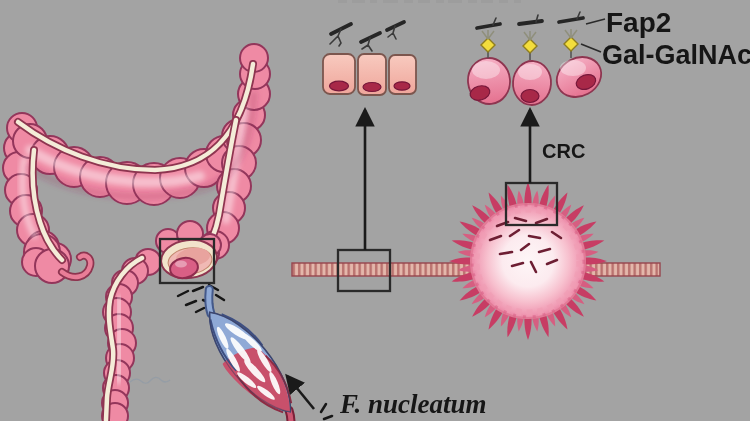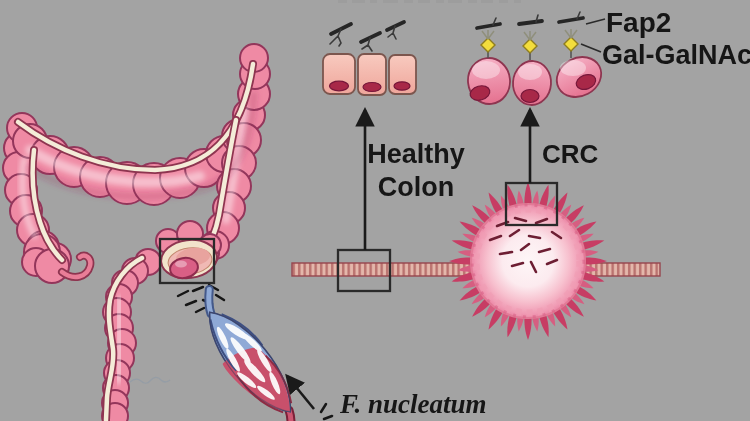--- a/index.html
+++ b/index.html
@@ -359,19 +359,15 @@
       <line class="gleg" x1="577" y1="19" x2="580" y2="12"></line>
     </g>
   </g>
 
   <line class="lline" x1="586" y1="24" x2="605" y2="19"></line>
   <line class="lline" x1="581" y1="44" x2="601" y2="52"></line>
 </svg>
 
   <div class="lbl" style="left:606px;top:8px;font-size:28px;">Fap2</div>
   <div class="lbl" style="left:602px;top:41px;font-size:27px;">Gal-GalNAc</div>
-  <div class="lbl center" style="left:351px;top:138px;width:130px;font-size:27px;line-height:33px;">
-    <div>Healthy</div>
-    <div>Colon</div>
-  </div>
-  <div class="lbl" style="left:542px;top:140px;font-size:26px;">CRC</div>
+  <div class="lbl" style="left:542px;top:140px;font-size:20px;">CRC</div>
   <div class="lbl italic" style="left:340px;top:390px;font-size:27px;">F. nucleatum</div>
 </div>
 
 </body></html>

